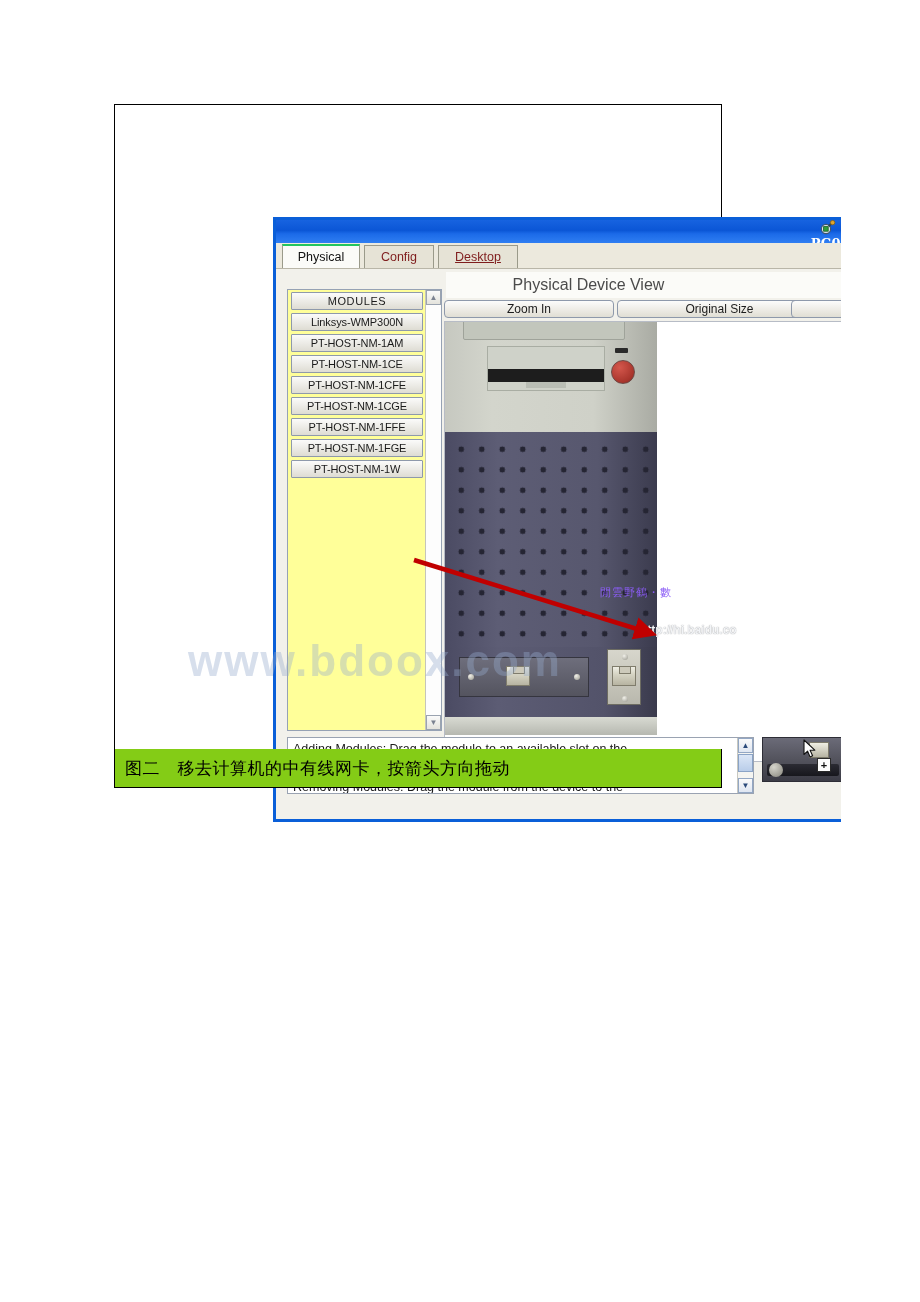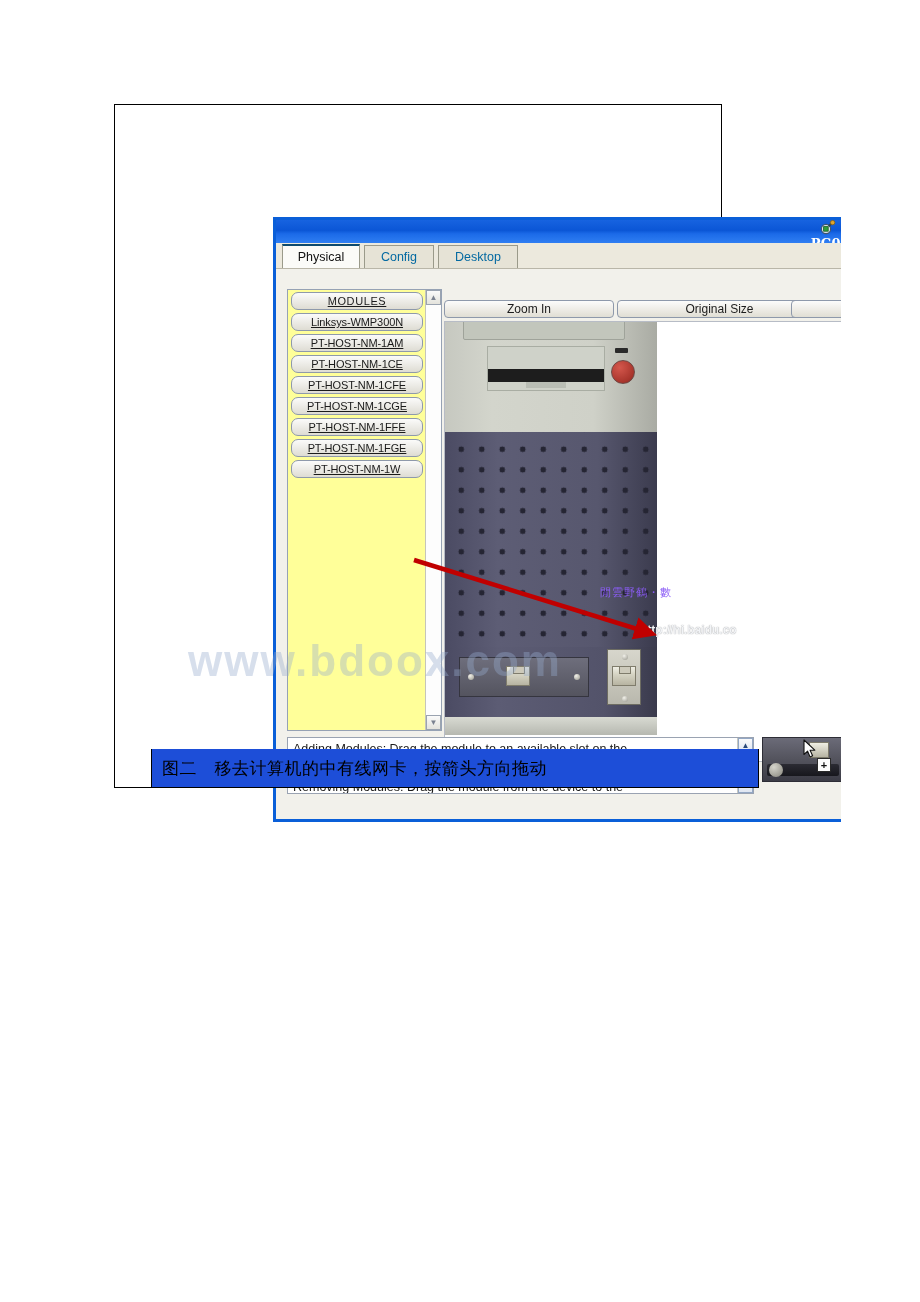--- a/index.html
+++ b/index.html
@@ -9,21 +9,21 @@
     position:relative;overflow:hidden;
   }
 
   
   #doc-table{
     position:absolute;left:114px;top:104px;width:608px;height:684px;
     border:1px solid #000;box-sizing:border-box;background:#fff;
   }
   #caption-cell{
     position:absolute;left:114px;top:749px;width:608px;height:39px;
-    border:1px solid #000;border-top:none;box-sizing:border-box;background:#1d4ed8;margin-left:37px;
+    border:1px solid #000;border-top:none;box-sizing:border-box;background:#84cc16;
   }
   #caption-text{
     position:absolute;left:10px;top:8px;
     font-family:"DejaVu Serif","Liberation Serif",serif;
     font-size:17px;color:#000;white-space:nowrap;letter-spacing:.5px;
   }
 
   
   #pt-window{
     position:absolute;left:158px;top:112px;width:568px;height:605px;
@@ -42,50 +42,50 @@
   }
 
   
   #tabstrip{
     position:absolute;left:0;top:23px;right:0;height:25px;
     background:#ece9dd;
   }
   .tab{
     position:absolute;top:2px;height:23px;box-sizing:border-box;
     border:1px solid #9a9a8a;border-bottom:none;
-    font-size:12.5px;color:#0369a1;display:flex;align-items:center;
+    font-size:12.5px;color:#7f1d1d;display:flex;align-items:center;
     justify-content:center;background:#e6e3d6;
   }
   .tab.active{
-    background:#fbfbf8;border-top:2px solid #0c4a6e;top:1px;height:24px;color:#111;
+    background:#fbfbf8;border-top:2px solid #22c55e;top:1px;height:24px;color:#111;
   }
   #tab-physical{left:6px;width:78px;}
   #tab-config{left:88px;width:70px;}
-  #tab-desktop{left:162px;width:80px;}
+  #tab-desktop{left:162px;width:80px;text-decoration:underline;}
 
   #content{
     position:absolute;left:0;top:48px;right:0;bottom:0;background:#f2f1eb;
     border-top:1px solid #b9b6a8;
   }
 
   
   #module-panel{
     position:absolute;left:11px;top:20px;width:155px;height:442px;
     background:#fcfcfc;border:1px solid #96a2b4;box-sizing:border-box;
   }
   #module-list{
     position:absolute;left:0;top:0;width:138px;bottom:0;
     background:#ffff99;overflow:hidden;
   }
   .mod-btn{
     position:relative;margin:2px 3px 3px 3px;height:18px;
     background:linear-gradient(to bottom,#fbfbfa 0%,#ecebe6 52%,#dedcd3 100%);
-    border:1px solid #8e99ab;border-radius:7px;box-sizing:border-box;
+    border:1px solid #8e99ab;border-radius:1px;box-sizing:border-box;
     font-size:11px;color:#1a1a1a;display:flex;align-items:center;justify-content:center;
-    white-space:nowrap;letter-spacing:-.1px;text-decoration:underline;
+    white-space:nowrap;letter-spacing:-.1px;
   }
   .mod-btn.header{font-size:11px;letter-spacing:.6px;}
   #mod-scroll{
     position:absolute;right:0;top:0;width:15px;bottom:0;
     background:#fdfdfd;border-left:1px solid #c5c5bb;
   }
   .sb-arrow{
     position:absolute;left:0;width:15px;height:15px;
     background:linear-gradient(to bottom,#fafafa,#e4e3dc);
     border:1px solid #9aa3b0;box-sizing:border-box;
@@ -300,20 +300,21 @@
           <div class="mod-btn">PT-HOST-NM-1FFE</div>
           <div class="mod-btn">PT-HOST-NM-1FGE</div>
           <div class="mod-btn">PT-HOST-NM-1W</div>
         </div>
         <div id="mod-scroll">
           <div class="sb-arrow" id="sb-up">▲</div>
           <div class="sb-arrow" id="sb-down">▼</div>
         </div>
       </div>
 
+      <div id="device-header">Physical Device View</div>
 
       <div id="zoom-row">
         <div class="zoom-btn" id="btn-zoom-in">Zoom In</div>
         <div class="zoom-btn" id="btn-orig">Original Size</div>
         <div class="zoom-btn" id="btn-zoom-out">Zoom Out</div>
       </div>
 
       <div id="device-canvas">
         <div id="pc">
           <div id="pc-top">

